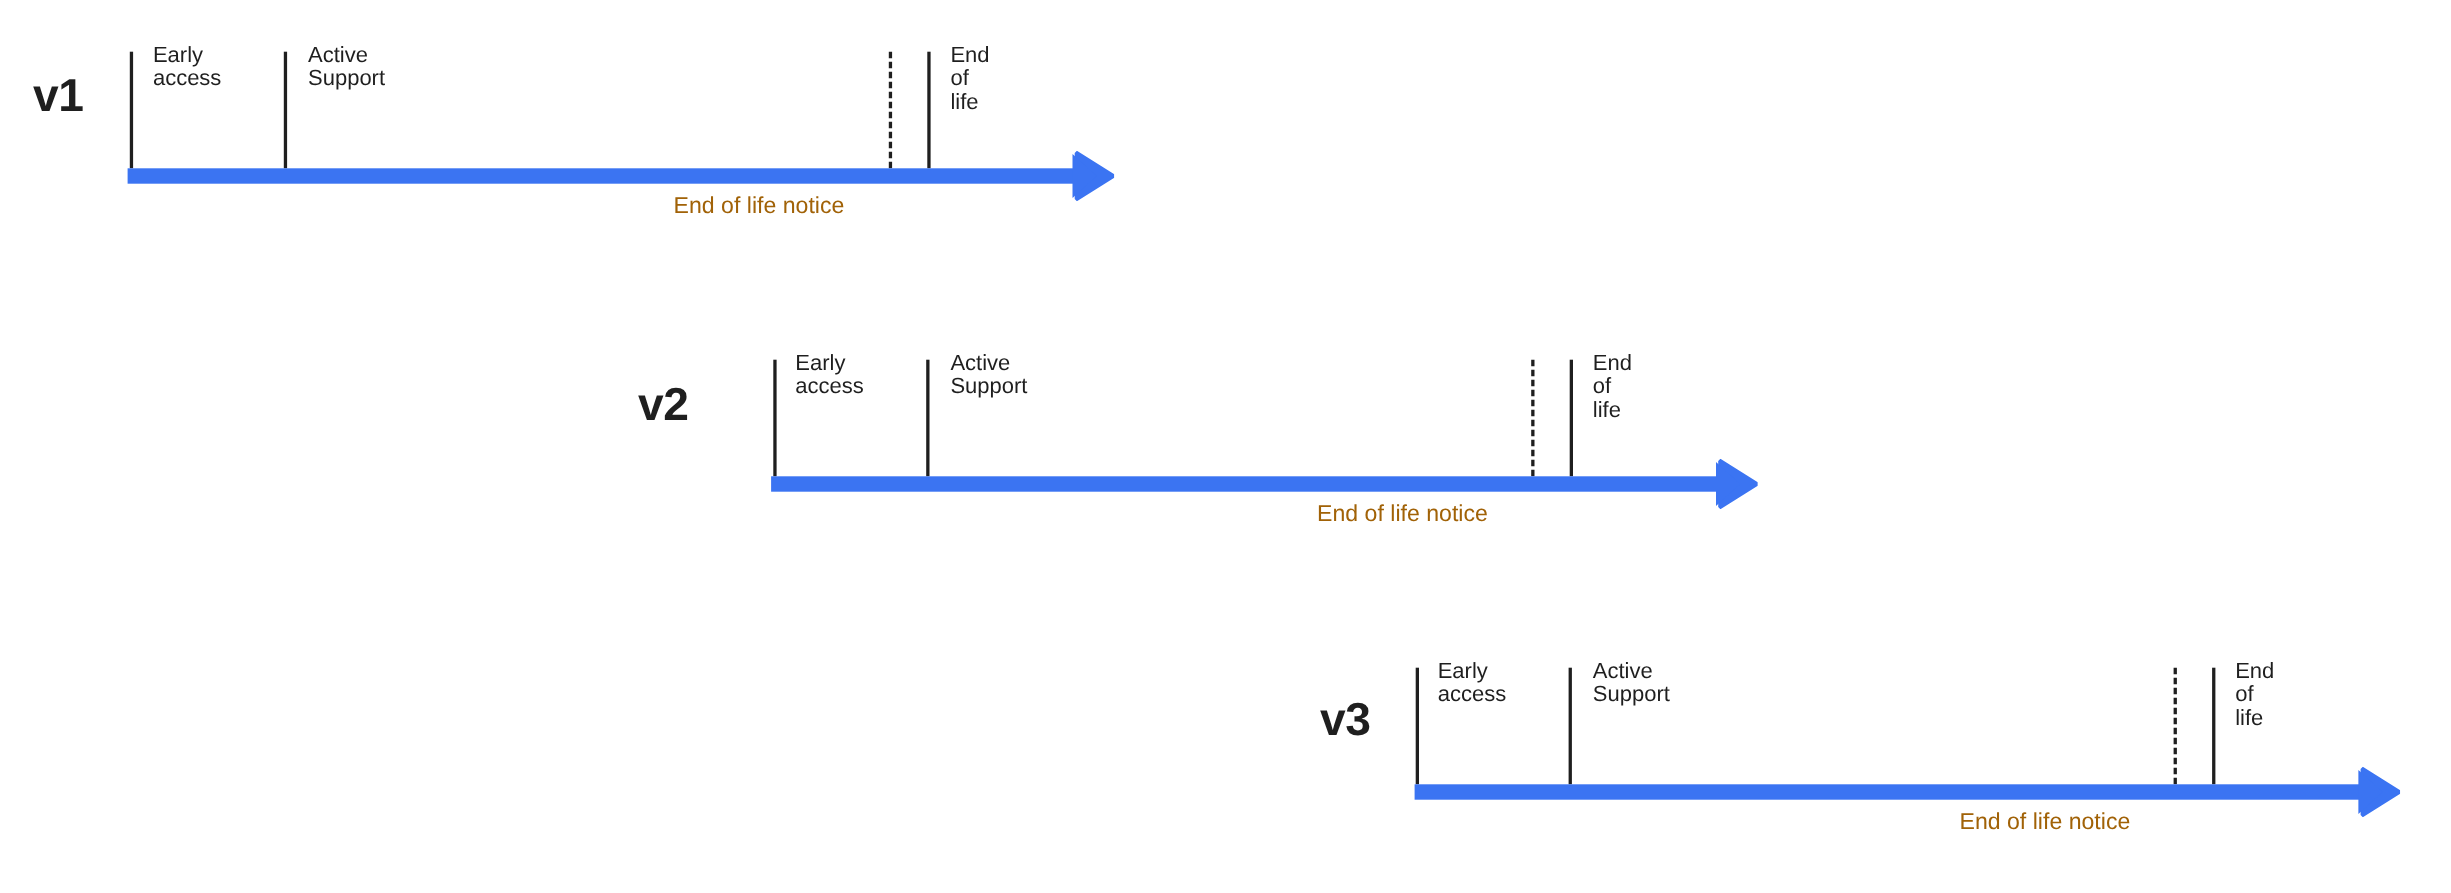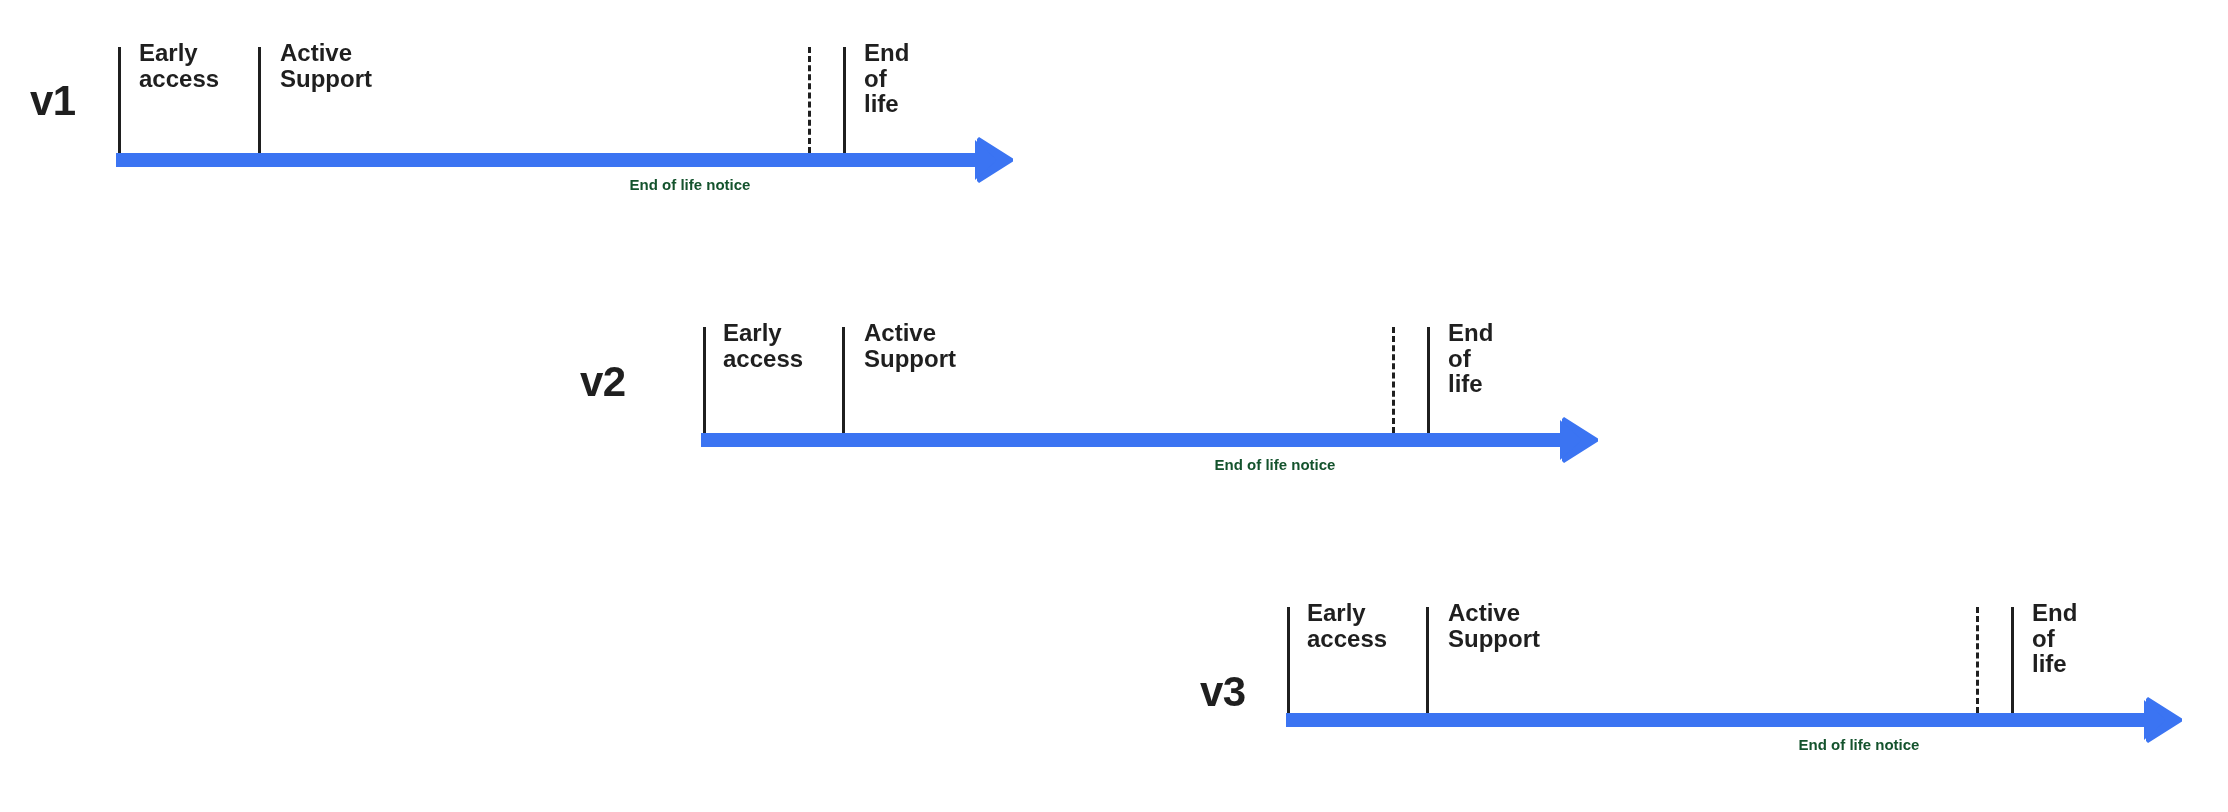--- a/index.html
+++ b/index.html
@@ -29,40 +29,39 @@
 
   
   .version-label {
     position: absolute;
     font-size: 42px;
     font-weight: bold;
     color: #1f1f1f;
     letter-spacing: -0.5px;
     line-height: 1;
     white-space: nowrap;
-    margin-top: 14px;
   }
 
   
   .divider {
     position: absolute;
     width: 3px;
     background: #1f1f1f;
   }
   .divider.dashed {
     background: none;
     border-left: 3px dashed #1f1f1f;
     width: 0;
   }
 
   
   .phase-label {
     position: absolute;
-    font-size: 24px;
-    font-weight: bold;
+    font-size: 20px;
+    font-weight: normal;
     color: #1f1f1f;
     line-height: 1.07;
     white-space: pre-line;
   }
 
   
   .bar-wrap {
     position: absolute;
     height: 46px;
   }
@@ -80,23 +79,23 @@
   }
   .bar-head svg {
     display: block;
     width: 100%;
     height: 100%;
   }
 
   
   .notice-label {
     position: absolute;
-    font-size: 15px;
-    font-weight: bold;
-    color: #14532d;
+    font-size: 21px;
+    font-weight: normal;
+    color: #a16207;
     white-space: nowrap;
     text-align: center;
   }
 </style>
 </head>
 <body>
 
 <div id="canvas">
     <div class="timeline-row">
       <div class="version-label" style="left: 30px; top: 66px;">v1</div>
@@ -134,21 +133,21 @@
         <div class="bar-head" style="left: 857px;">
           <svg viewBox="0 0 40 46" preserveAspectRatio="none" xmlns="http://www.w3.org/2000/svg">
             <path d="M4 2 L6 0 L40 21.5 L40 24.5 L6 46 L4 44 L4 30 L22 23 L4 16 Z" fill="#3B74F2"></path>
             <path d="M2 3 L24 23 L2 43 L2 3 Z" fill="#3B74F2"></path>
           </svg>
         </div>
       </div>
       <div class="notice-label" style="left: 1125px; top: 456px; width: 300px;">End of life notice</div>
     </div>
     <div class="timeline-row">
-      <div class="version-label" style="left: 1200px; top: 657px;">v3</div>
+      <div class="version-label" style="left: 1200px; top: 633px;">v3</div>
       <div class="divider" style="left: 1287px; top: 607px; height: 106px;"></div>
       <div class="divider" style="left: 1426px; top: 607px; height: 106px;"></div>
       <div class="divider dashed" style="left: 1976px; top: 607px; height: 106px;"></div>
       <div class="divider" style="left: 2011px; top: 607px; height: 106px;"></div>
       <div class="phase-label" style="left: 1307px; top: 600px;">Early
 access</div>
       <div class="phase-label" style="left: 1448px; top: 600px;">Active Support</div>
       <div class="phase-label" style="left: 2032px; top: 600px;">End of life</div>
       <div class="bar-wrap" style="left: 1286px; top: 697px; width: 896px;">
         <div class="bar-line" style="width: 870px; background: rgb(59, 116, 242);"></div>

